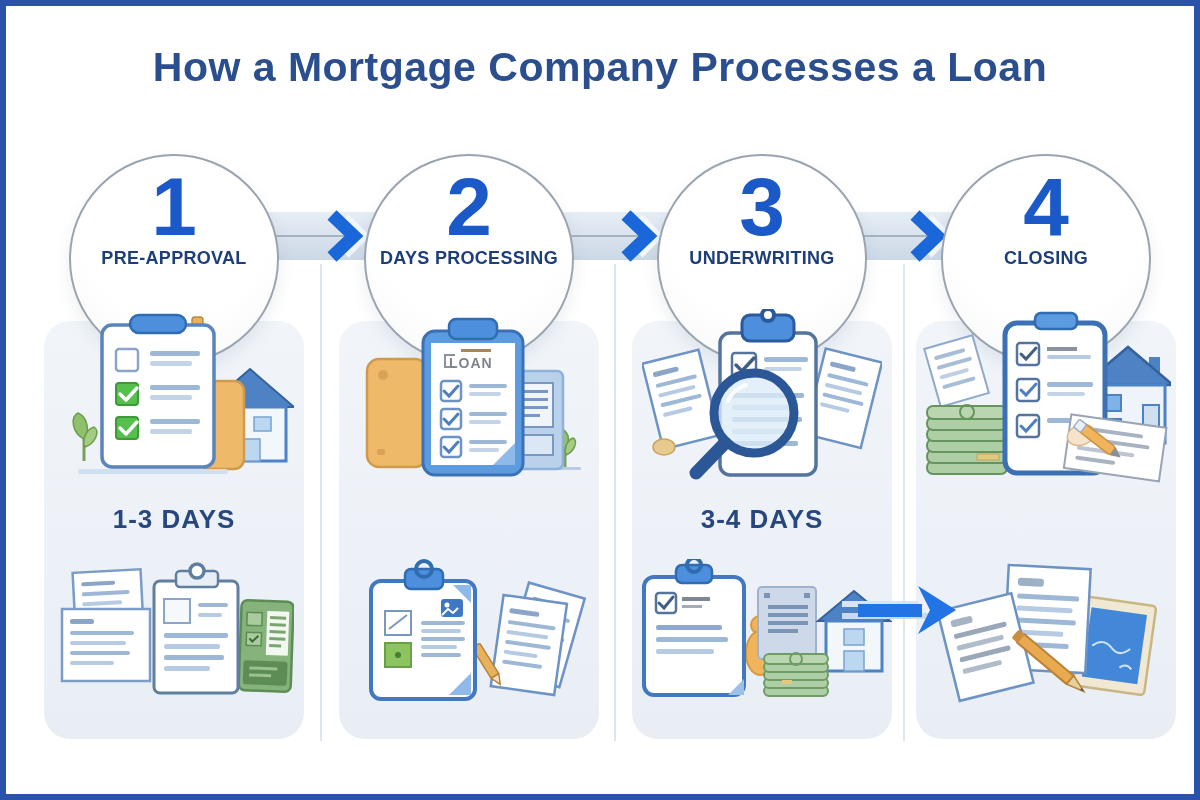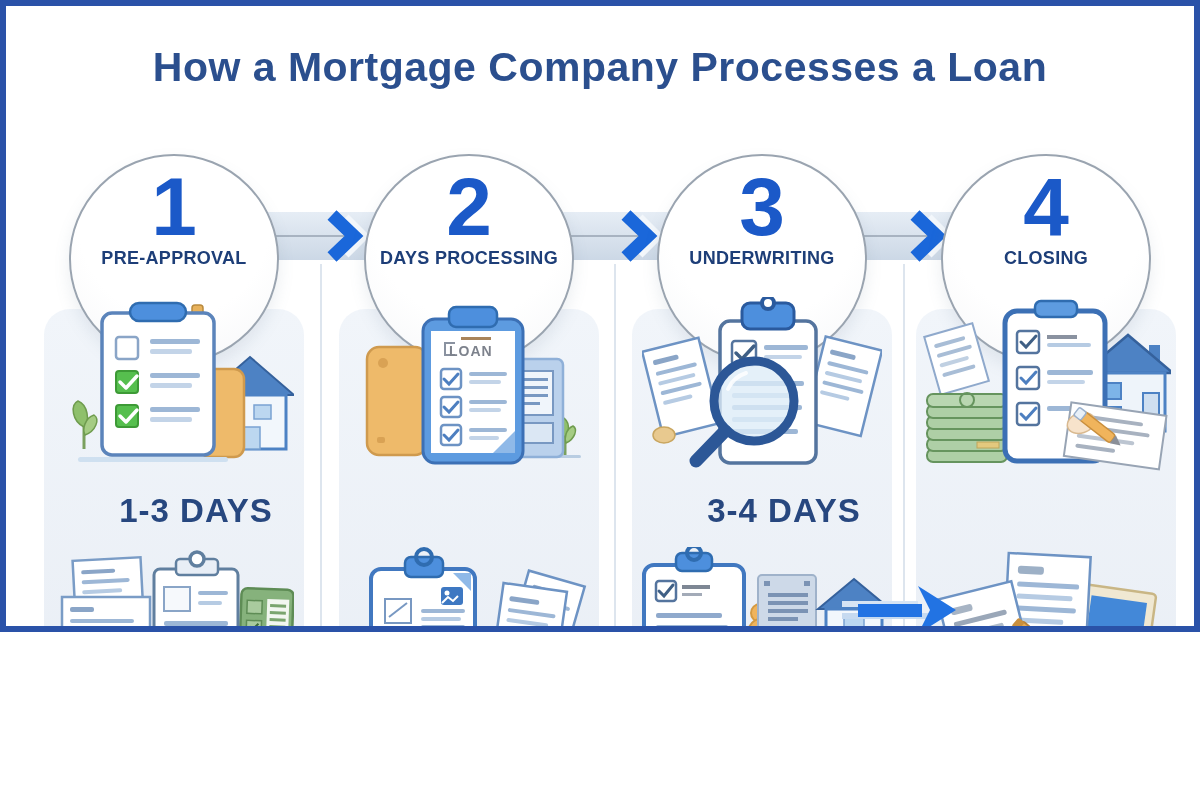--- a/index.html
+++ b/index.html
@@ -1,42 +1,42 @@
 <!DOCTYPE html>
 <html><head>
 <meta charset="utf-8">
 <style>
   html,body { margin:0; padding:0; background:#ffffff; }
   .frame {
-    position:relative; width:1200px; height:632px; box-sizing:border-box;
+    position:relative; width:1200px; height:800px; box-sizing:border-box;
     border:6px solid #2a52a8; background:#ffffff; overflow:hidden;
     font-family:"Liberation Sans", sans-serif;
   }
   .title {
     position:absolute; top:38px; left:0; width:100%; text-align:center;
     font-size:41px; font-weight:bold; color:#2b4f8e; letter-spacing:.5px;
   }
   .vline { position:absolute; top:258px; width:2px; height:477px; background:#dde5ee; }
   .card {
-    position:absolute; top:303px; width:260px; height:418px; border-radius:26px;
+    position:absolute; top:315px; width:260px; height:418px; border-radius:26px;
     background:linear-gradient(180deg,#f1f5fa 0%,#e9eef5 100%);
   }
   .circle {
     position:absolute; top:148px; width:210px; height:210px; border-radius:50%;
     background:radial-gradient(circle at 50% 32%, #ffffff 55%, #f5f6f8 100%);
     border:2px solid #9aa4b0; z-index:2; box-sizing:border-box;
     display:flex; flex-direction:column; align-items:center; padding-top:12px;
     box-shadow:0 8px 16px rgba(100,120,150,.13);
   }
   .num { font-size:82px; font-weight:bold; color:#1b59c8; line-height:.95; }
   .lbl { font-size:18px; font-weight:bold; color:#1d3e78; text-align:center;
          line-height:1.08; letter-spacing:.3px; max-width:196px; margin-top:3px; }
   .duration {
     position:absolute; top:183px; width:100%; text-align:center;
-    font-size:33px; font-weight:bold; color:#27477f; letter-spacing:1px;margin-left:22px;
+    font-size:26px; font-weight:bold; color:#27477f; letter-spacing:1px;
   }
   .illus { position:absolute; left:50%; transform:translateX(-50%); z-index:4; }
   .illus.top { top:-12px; }
   .illus.bottom { top:238px; }
   .flow-arrow { position:absolute; top:206px; width:120px; height:48px; z-index:1; }
   .flow-arrow .band { position:absolute; left:0; right:0; top:0; bottom:0;
     background:linear-gradient(180deg,#e6edf5 0%,#ccd8e6 100%); border-radius:3px; }
   .flow-arrow .band-line { position:absolute; left:4%; right:12%; top:23px; height:2px;
     background:#8d99a9; opacity:.65; }
   .flow-arrow svg { position:absolute; right:10px; top:-2px; }

